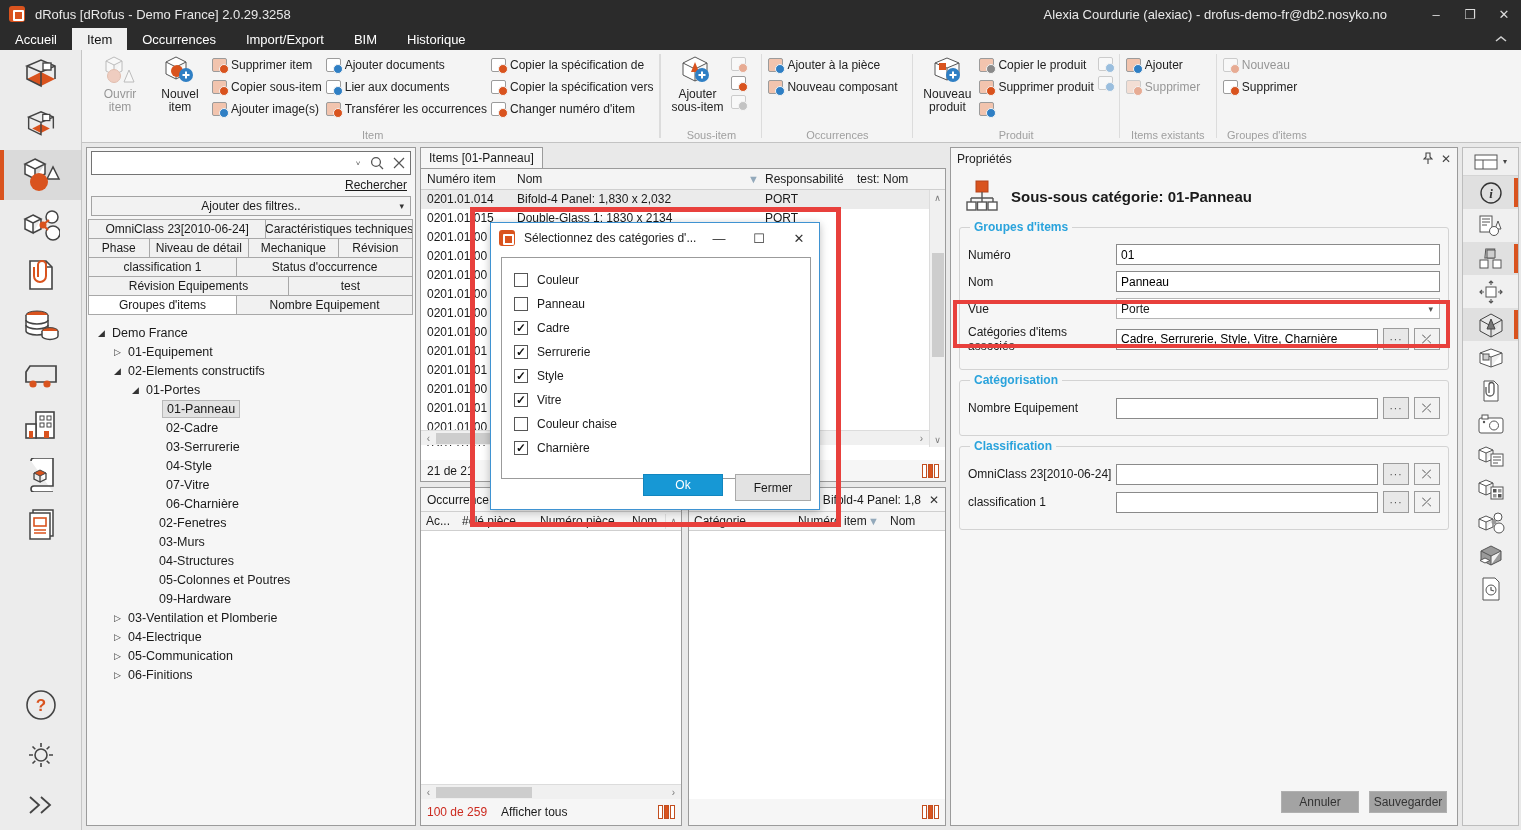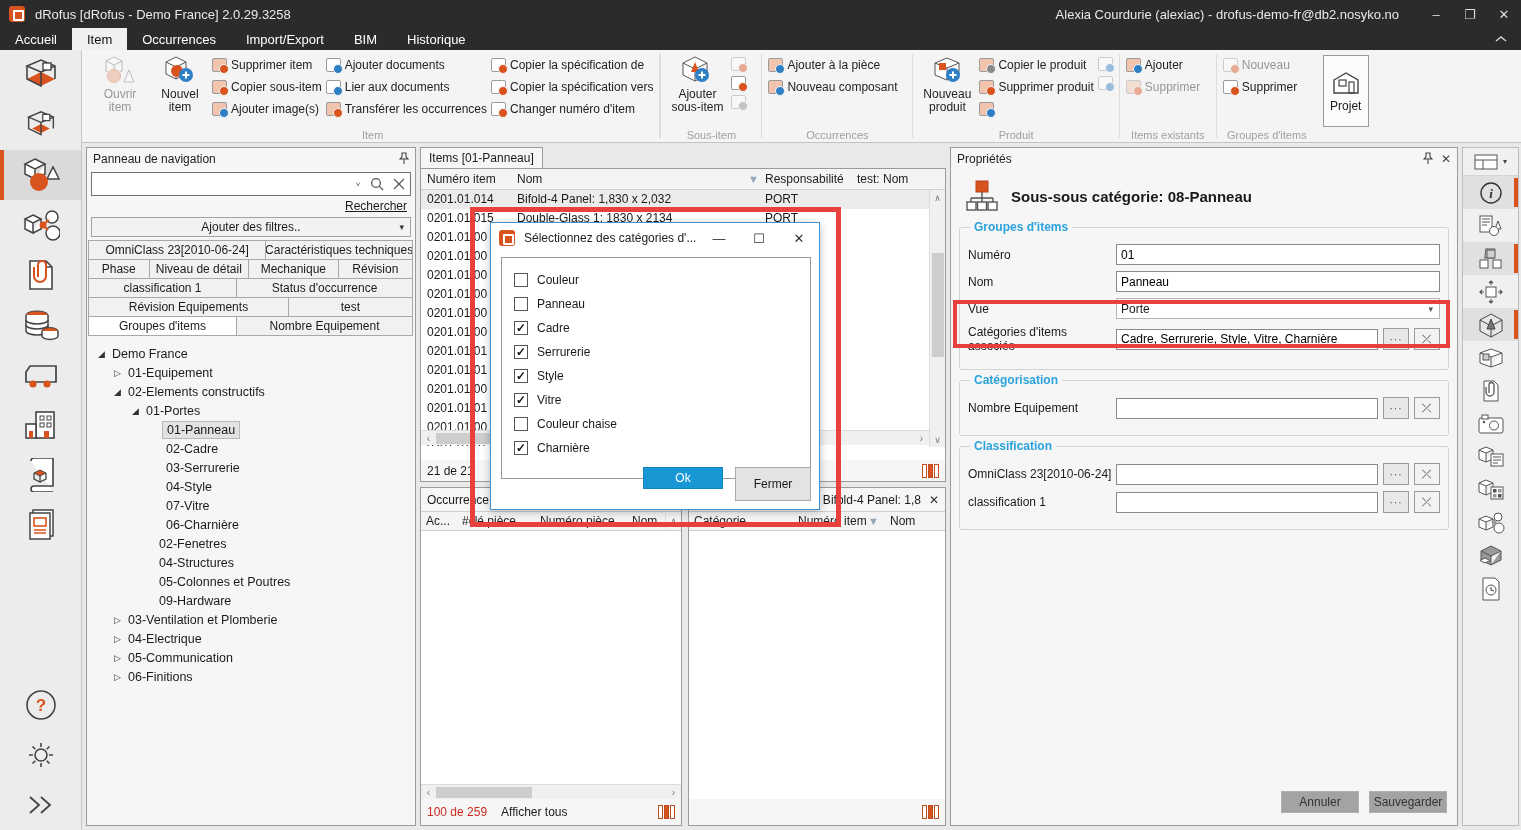--- a/index.html
+++ b/index.html
@@ -5,21 +5,21 @@
   *{margin:0;padding:0;box-sizing:border-box}
   html,body{width:1521px;height:830px;overflow:hidden}
   body{font-family:"Liberation Sans",sans-serif;font-size:12px;color:#1a1a1a;background:#e9e9e9;position:relative}
   .abs{position:absolute}
   
   .titlebar{left:0;top:0;width:1521px;height:28px;background:#2b2b2b;color:#e9e9e9;display:flex;align-items:center}
   .applogo{width:16px;height:16px;background:#d9531e;border-radius:3px;margin:0 10px 0 9px;position:relative}
   .applogo::after{content:"";position:absolute;left:4px;top:4px;width:7px;height:7px;border:2px solid #fff;border-radius:1px}
   .apptitle{font-size:13px}
   .tb-right{margin-left:auto;display:flex;align-items:center;height:100%}
-  .userinfo{font-size:13px;margin-right:20px;color:#e9e9e9}
+  .userinfo{font-size:13px;margin-right:32px;color:#e9e9e9}
   .winbtn{width:34px;height:100%;display:flex;align-items:center;justify-content:center;color:#dcdcdc;font-size:13px}
   
   .menubar{left:0;top:28px;width:1521px;height:22px;background:#2b2b2b;display:flex;align-items:stretch}
   .mtab{color:#fff;padding:0 15px;display:flex;align-items:center;font-size:13px}
   .mtab.active{background:#f0f0f0;color:#111}
   .ribbon-collapse{margin-left:auto;margin-right:14px;color:#cfcfcf;display:flex;align-items:center;font-size:11px}
   
   .ribbon{left:82px;top:50px;width:1439px;height:93px;background:#f4f4f4;border-bottom:1px solid #c3c3c3;display:flex;align-items:stretch;padding-left:4px}
   .rgroup{position:relative;padding:3px 6px 15px 6px;display:flex;align-items:flex-start;gap:4px}
   .rglabel{position:absolute;left:0;bottom:1px;width:100%;text-align:center;color:#9f9f9f;font-size:11px;white-space:nowrap}
@@ -96,21 +96,21 @@
   .dlogo{width:16px;height:16px;background:#d9531e;border-radius:3px;margin-right:9px;position:relative}
   .dlogo::after{content:"";position:absolute;left:4px;top:4px;width:7px;height:7px;border:2px solid #fff;border-radius:1px}
   .dtxt{font-size:12px;color:#222}
   .dwin{margin-left:auto;display:flex}
   .dwbtn{width:40px;height:30px;display:flex;align-items:center;justify-content:center;color:#333;font-size:13px}
   .dlist{position:absolute;left:10px;top:34px;width:310px;height:222px;border:1px solid #9b9b9b;background:#fff;padding:10px 0 0 12px}
   .dopt{display:flex;align-items:center;gap:9px;height:24px}
   .cb{width:14px;height:14px;border:1px solid #565656;background:#fff;display:flex;align-items:center;justify-content:center;font-size:12px;font-weight:bold;color:#111;flex:0 0 14px}
   .dbtns{position:absolute;left:0;bottom:8px;width:100%;display:flex;justify-content:flex-end;gap:12px;padding-right:8px}
   .okbtn{width:80px;height:22px;background:#1798d5;border:1px solid #1286bf;color:#fff;display:flex;align-items:center;justify-content:center}
-  .fermerbtn{width:76px;height:34px;background:#e3e3e3;border:1px solid #a9a9a9;display:flex;align-items:center;justify-content:center}
+  .fermerbtn{width:76px;height:27px;background:#e3e3e3;border:1px solid #a9a9a9;display:flex;align-items:center;justify-content:center}
   
   .props{left:950px;top:147px;width:508px;height:679px}
   .pheading{display:flex;align-items:center;gap:12px;padding:10px 8px 4px 14px}
   .pheading .ht{font-size:15px;font-weight:bold}
   .gbox{position:relative;border:1px solid #d3d3d3;border-radius:3px;margin:10px 8px 0 8px;padding:10px 8px 10px 8px}
   .gcap{position:absolute;left:10px;top:-8px;background:#f6f6f6;color:#2aa3dc;font-weight:bold;padding:0 4px}
   .prow{display:flex;align-items:center;margin:6px 0}
   .plab{width:148px;flex:0 0 148px}
   .pin-input{flex:1;height:21px;border:1px solid #8a8a8a;background:#fff;padding:0 4px;font-size:12px;font-family:"Liberation Sans",sans-serif;outline:none}
   .pselect{flex:1;height:21px;border:1px solid #b5b5b5;background:#fff;display:flex;align-items:center;padding:0 4px;position:relative}
@@ -310,30 +310,20 @@
           <span>Nouveau</span>
         </div>
       <div class="rbs">
           <span class="mi" style="--b:#d9531e"></span>
           <span>Supprimer</span>
         </div>
     </div>
     <div class="rglabel">Groupes d'items</div>
   </div>
 
-  <div class="rgroup">
-    <div class="projbtn">
-      <svg width="30" height="26" viewBox="0 0 30 26">
-        <path d="M3 10 L15 3 L27 10 V23 H3 Z" fill="#fff" stroke="#444" stroke-width="1.4"></path>
-        <rect x="8" y="10" width="7" height="6" fill="none" stroke="#444" stroke-width="1.2"></rect>
-        <rect x="18" y="12" width="5" height="11" fill="none" stroke="#444" stroke-width="1.2"></rect>
-      </svg>
-      <span>Projet</span>
-    </div>
-  </div>
 </div>
 
 <div class="abs sidebar">
   <div class="sbitem">
     <svg width="38" height="34" viewBox="0 0 38 34">
         <path d="M19 14 L33 21 L19 28 L5 21 Z" fill="#d9531e"></path>
         <path d="M5 8 V21 L19 28 V14 L5 8 L19 2 L33 8 V21 M19 14 L33 8" fill="none" stroke="#444" stroke-width="1.6"></path>
         <rect x="21" y="5" width="8" height="7" fill="#fff" stroke="#444" stroke-width="1.4"></rect>
       </svg>
   </div>
@@ -426,29 +416,20 @@
       </svg>
   </div>
   <div class="sbitem">
     <svg width="30" height="22" viewBox="0 0 30 22">
         <path d="M4 3 L13 11 L4 19 M15 3 L24 11 L15 19" fill="none" stroke="#444" stroke-width="1.8"></path>
       </svg>
   </div>
 </div>
 
 <div class="abs panel nav">
-  <div class="phead">
-    <span>Panneau de navigation</span>
-    <span class="pin-x">
-      <svg width="10" height="13" viewBox="0 0 10 13">
-          <path d="M3 1 H7 V5 L9 7 H1 L3 5 Z" fill="none" stroke="#444" stroke-width="1.1"></path>
-          <line x1="5" y1="7" x2="5" y2="12" stroke="#444" stroke-width="1.1"></line>
-        </svg>
-    </span>
-  </div>
   <div class="searchrow">
     <input value="" style="">
     <span class="sic" style="width:16px;font-size:8px">˅</span>
     <span class="sic">
       <svg width="14" height="14" viewBox="0 0 14 14">
           <circle cx="6" cy="6" r="4.4" fill="none" stroke="#555" stroke-width="1.3"></circle>
           <line x1="9.4" y1="9.4" x2="13" y2="13" stroke="#555" stroke-width="1.3"></line>
         </svg>
     </span>
     <span class="sic">
@@ -526,20 +507,24 @@
     <div class="trow" style="padding-left:62px">
         <span class="texp"></span>
         <span class="tlabel">06-Charnière</span>
       </div>
     <div class="trow" style="padding-left:55px">
         <span class="texp"></span>
         <span class="tlabel">02-Fenetres</span>
       </div>
     <div class="trow" style="padding-left:55px">
         <span class="texp"></span>
+        <span class="tlabel">03-Murs</span>
+      </div>
+    <div class="trow" style="padding-left:55px">
+        <span class="texp"></span>
         <span class="tlabel">04-Structures</span>
       </div>
     <div class="trow" style="padding-left:55px">
         <span class="texp"></span>
         <span class="tlabel">05-Colonnes et Poutres</span>
       </div>
     <div class="trow" style="padding-left:55px">
         <span class="texp"></span>
         <span class="tlabel">09-Hardware</span>
       </div>
@@ -750,21 +735,21 @@
     </span>
   </div>
   <div class="pheading">
     <svg width="34" height="34" viewBox="0 0 34 34">
       <rect x="11" y="2" width="12" height="11" fill="#d9531e" stroke="#b4431a"></rect>
       <path d="M17 13 V19 M6 19 H28 M6 19 V23 M17 19 V23 M28 19 V23" fill="none" stroke="#555" stroke-width="1.4"></path>
       <rect x="2" y="23" width="9" height="8" fill="#fff" stroke="#555" stroke-width="1.4"></rect>
       <rect x="12.5" y="23" width="9" height="8" fill="#fff" stroke="#555" stroke-width="1.4"></rect>
       <rect x="23" y="23" width="9" height="8" fill="#fff" stroke="#555" stroke-width="1.4"></rect>
     </svg>
-    <span class="ht">Sous-sous catégorie: 08-Panneau</span>
+    <span class="ht">Sous-sous catégorie: 01-Panneau</span>
   </div>
   <div class="gbox">
     <span class="gcap">Groupes d'items</span>
     <div class="prow">
       <span class="plab">Numéro</span>
       <input class="pin-input" value="01" style="">
     </div>
     <div class="prow">
       <span class="plab">Nom</span>
       <input class="pin-input" value="Panneau" style="">

